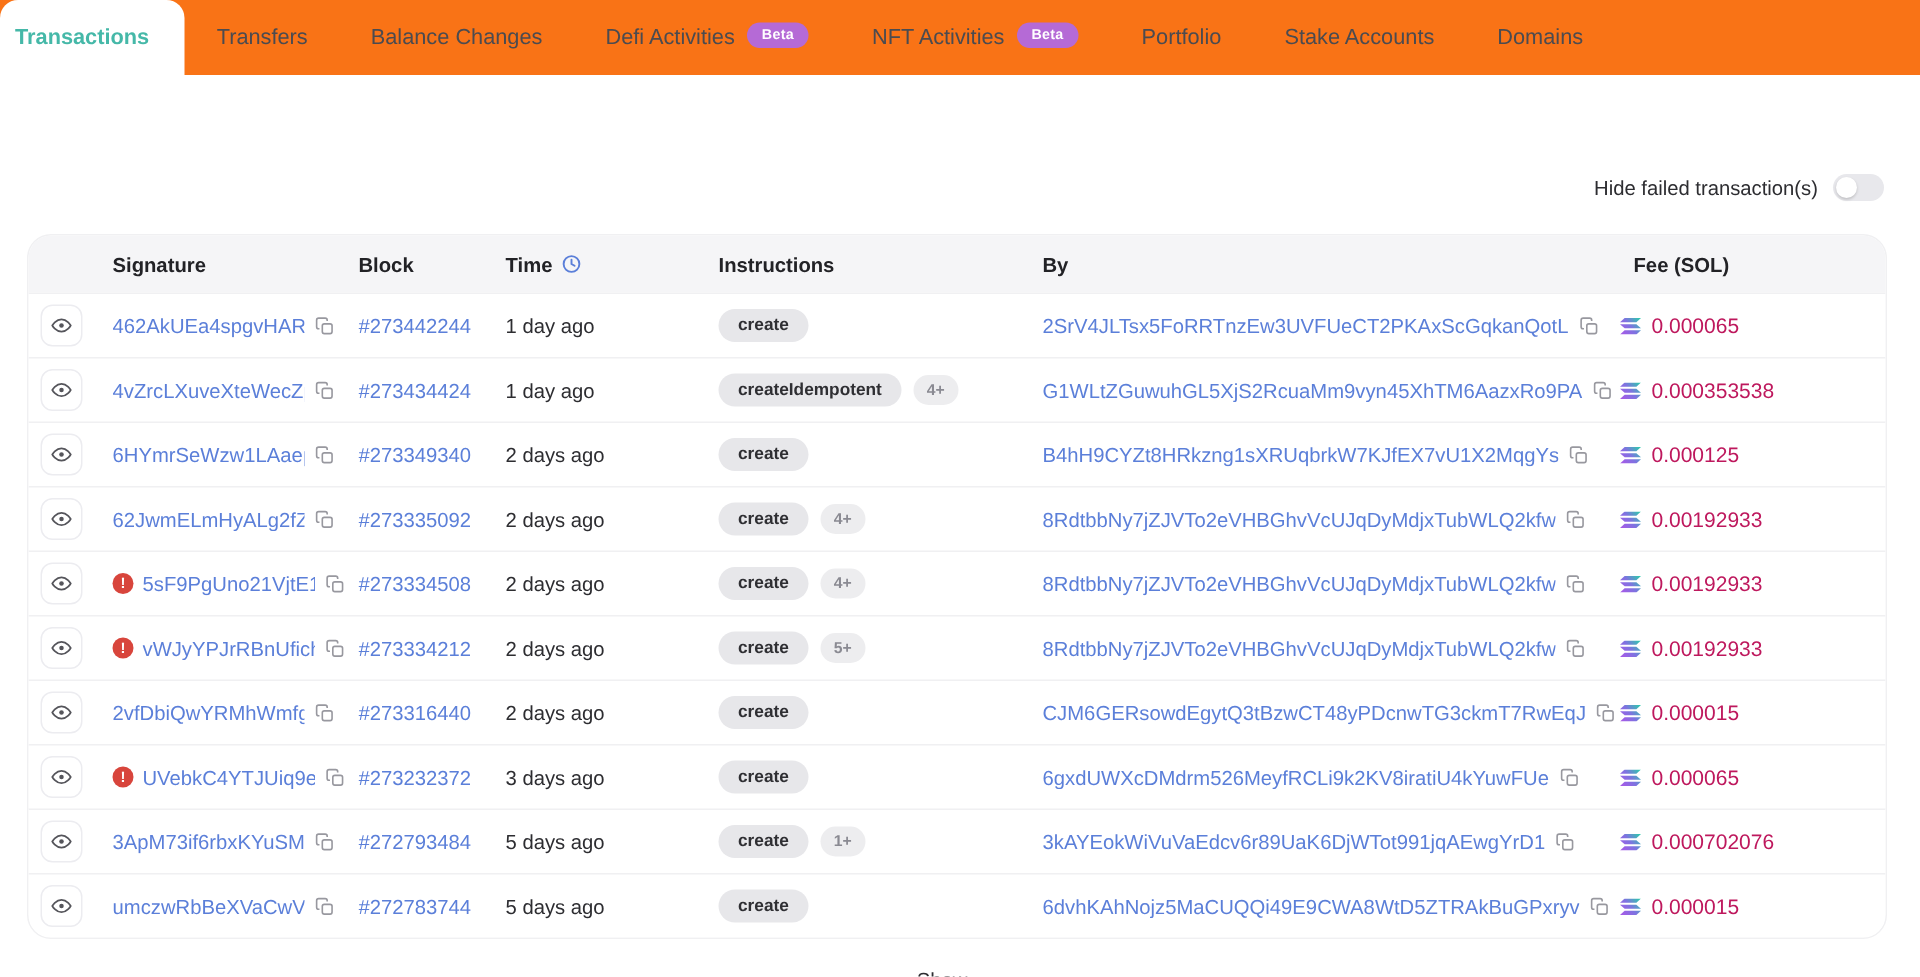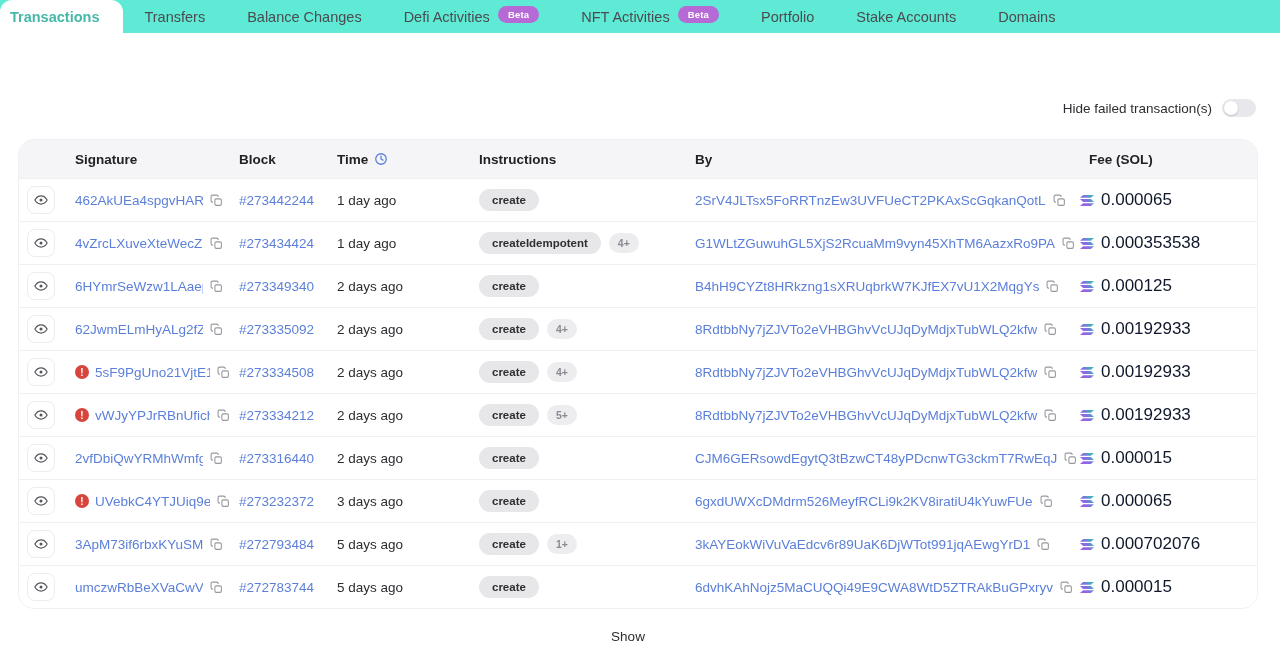--- a/index.html
+++ b/index.html
@@ -1,20 +1,20 @@
 <!DOCTYPE html>
 <html><head>
 <meta charset="utf-8">
 <style>
   * { margin:0; padding:0; box-sizing:border-box; }
   html,body { width:1280px; height:651px; overflow:hidden; background:#ffffff;
     font-family:"Liberation Sans","DejaVu Sans",sans-serif; color:#2d2d31; }
 
   
-  .tab-bar { height:33px; background:#5eead4; display:flex; align-items:stretch; }
+  .tab-bar { height:50px; background:#f97316; display:flex; align-items:stretch; }
   .tab { display:flex; align-items:center; padding:0 21px; cursor:pointer;
     font-size:14.5px; color:#4b4b50; white-space:nowrap; }
   .tab:first-child { padding-left:10px; padding-right:24px; }
   .tab.active { background:#ffffff; border-radius:12px 12px 0 0; color:#45b8a8; font-weight:700; }
   .tab-badge { margin-left:8px; background:#b56ad6; color:#fff; font-size:9.5px; font-weight:700;
     padding:3px 10px; border-radius:10px; transform:translateY(-2px); letter-spacing:.2px; }
 
   
   .controls { display:flex; justify-content:flex-end; align-items:center;
     padding:22px 24px 12px 24px; gap:10px; background:#fff;margin-top:44px; }
@@ -48,21 +48,21 @@
     font-size:10px; font-weight:700; display:flex; align-items:center; justify-content:center;
     margin-right:6px; flex:0 0 auto; }
 
   .time-text { font-size:13.5px; color:#2d2d31; }
 
   .badge-main { background:#e7e7ea; color:#2f2f33; font-size:11.5px; font-weight:700;
     padding:5px 13px; border-radius:13px; white-space:nowrap; }
   .badge-count { background:#ededef; color:#8a8a92; font-size:10.5px; font-weight:600;
     padding:4px 9px; border-radius:11px; margin-left:8px; }
 
-  .fee-text { font-size:17px; color:#0f172a; }
+  .fee-text { font-size:14px; color:#be185d; }
 
   
   .footer { display:flex; justify-content:space-between; align-items:center; gap:12px;
     padding:20px 24px 0 0; font-size:13.5px; color:#2d2d31;flex-direction:column; }
   .select-box { display:flex; align-items:center; gap:8px; border:1px solid #e2e2e6;
     border-radius:8px; padding:7px 12px; background:#d946ef; cursor:pointer; }
   .pg-btn { width:28px; height:28px; border-radius:8px; display:flex; align-items:center;
     justify-content:center; cursor:pointer; }
   .pg-prev { background:#f0f0f2; border:1px solid #e8e8ec; }
   .pg-next { background:#fff; border:1px solid #e2e2e6; }

